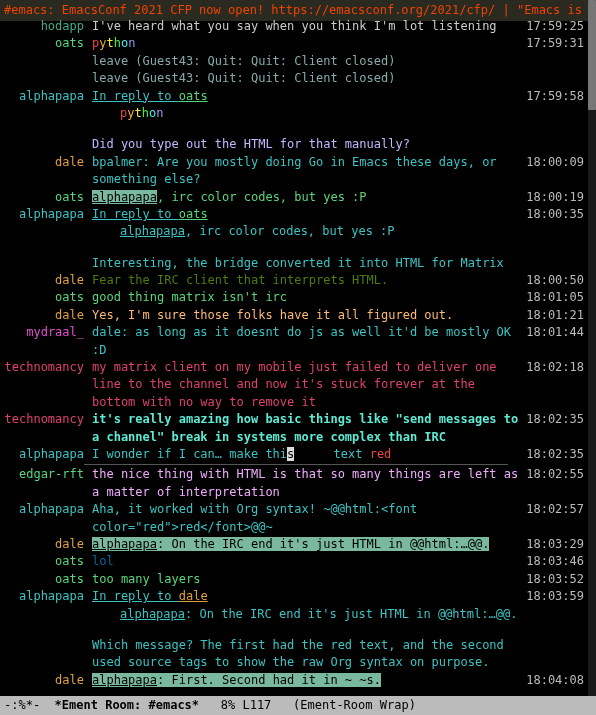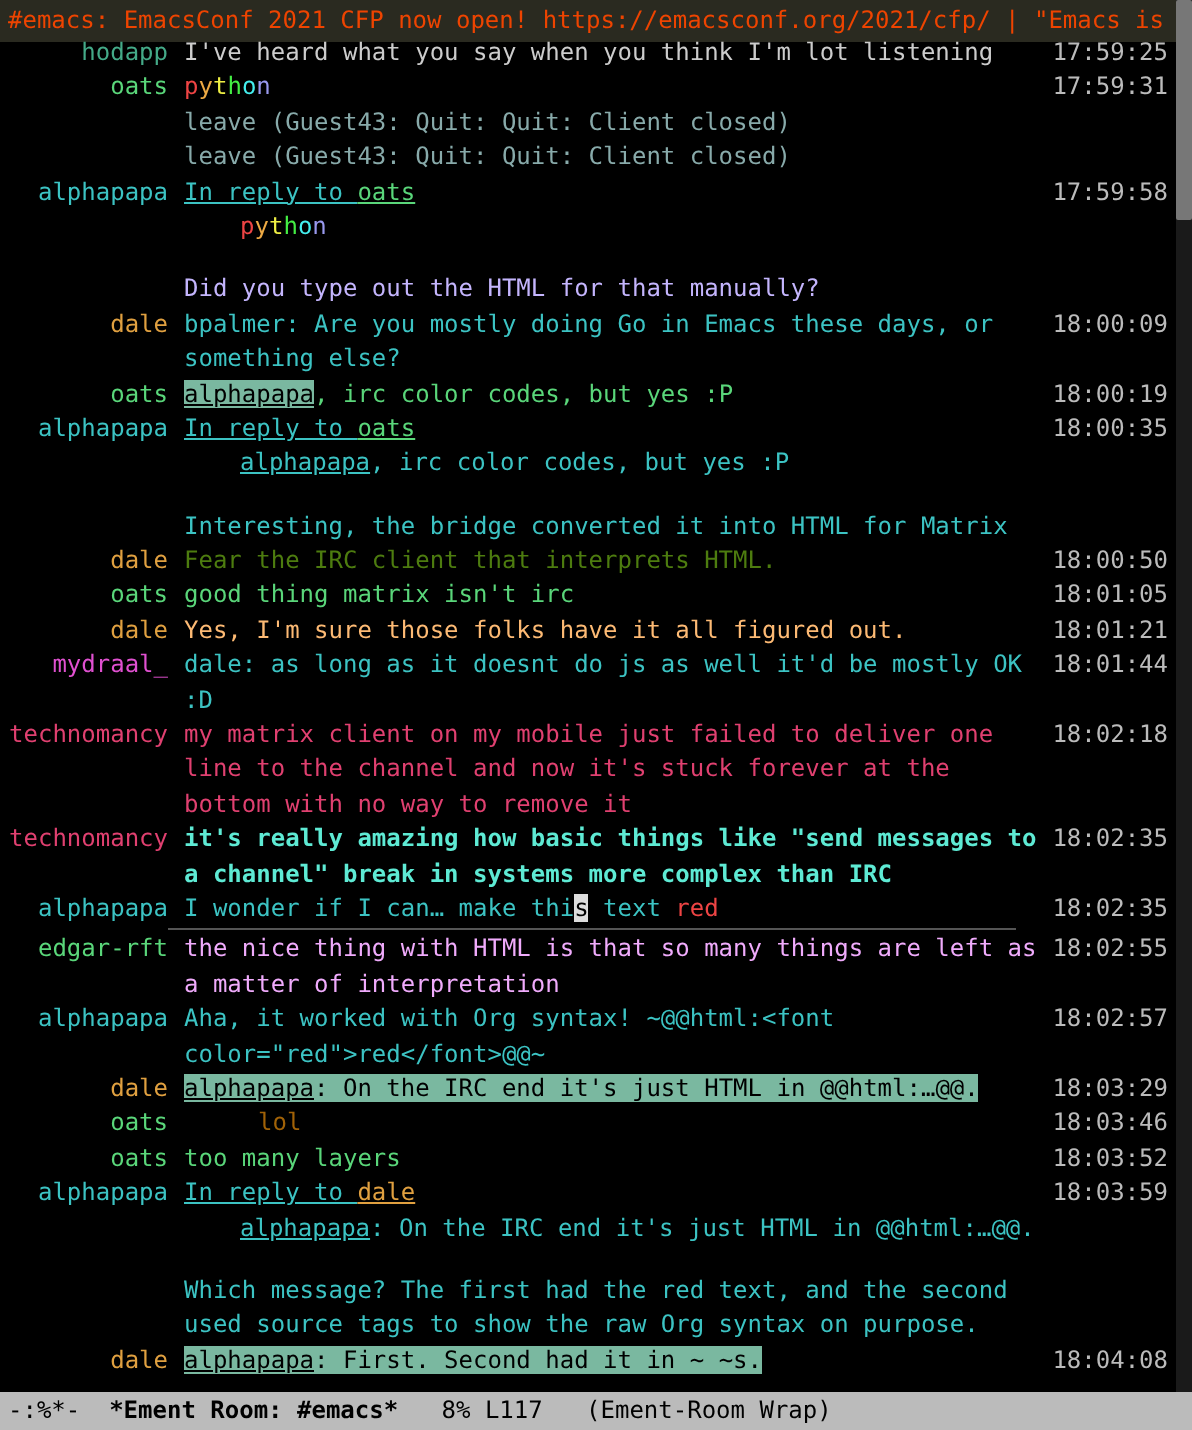--- a/index.html
+++ b/index.html
@@ -116,42 +116,42 @@
         <div class="body"><span style="color: rgb(224, 64, 112);">my matrix client on my mobile just failed to deliver one line to the channel and now it's stuck forever at the bottom with no way to remove it</span></div>
         <div class="ts">18:02:18</div>
       </div>
       <div class="row">
         <div class="gutter" style="color: rgb(224, 64, 112);">technomancy</div>
         <div class="body"><span style="color: #5eead4; font-weight: bold;">it's really amazing how basic things like "send messages to a channel" break in systems more complex than IRC</span></div>
         <div class="ts">18:02:35</div>
       </div>
       <div class="row">
         <div class="gutter" style="color: rgb(60, 195, 195);">alphapapa</div>
-        <div class="body"><span style="color: rgb(60, 195, 195);">I wonder if I can… make thi</span><span class="cursor">s</span><span style="color: rgb(60, 195, 195);"> text </span><span style="color: rgb(238, 68, 68);">red</span></div>
+        <div class="body"><span style="color: rgb(60, 195, 195);">I wonder if I can… make thi</span><span class="cursor">s</span><span style="color: rgb(60, 195, 195); margin-left: 32px;"> text </span><span style="color: rgb(238, 68, 68);">red</span></div>
         <div class="ts">18:02:35</div>
       </div>
       <div class="hr"></div>
       <div class="row">
         <div class="gutter" style="color: rgb(90, 214, 122);">edgar-rft</div>
         <div class="body"><span style="color: #f0abfc; margin-top: 15px;">the nice thing with HTML is that so many things are left as a matter of interpretation</span></div>
         <div class="ts">18:02:55</div>
       </div>
       <div class="row">
         <div class="gutter" style="color: rgb(60, 195, 195);">alphapapa</div>
         <div class="body"><span style="color: rgb(60, 195, 195);">Aha, it worked with Org syntax!  ~@@html:&lt;font color="red"&gt;red&lt;/font&gt;@@~</span></div>
         <div class="ts">18:02:57</div>
       </div>
       <div class="row">
         <div class="gutter" style="color: rgb(224, 160, 64);">dale</div>
         <div class="body"><span class="hl-alpha">alphapapa</span><span class="hl-alpha-nou">: On the IRC end it's just HTML in @@html:…@@.</span></div>
         <div class="ts">18:03:29</div>
       </div>
       <div class="row">
         <div class="gutter" style="color: rgb(90, 214, 122);">oats</div>
-        <div class="body"><span style="color: #a16207; margin-left: 37px;">lol</span></div>
+        <div class="body"><span style="color: #0369a1;">lol</span></div>
         <div class="ts">18:03:46</div>
       </div>
       <div class="row">
         <div class="gutter" style="color: rgb(90, 214, 122);">oats</div>
         <div class="body"><span style="color: rgb(90, 214, 122);">too many layers</span></div>
         <div class="ts">18:03:52</div>
       </div>
       <div class="row">
         <div class="gutter" style="color: rgb(60, 195, 195);">alphapapa</div>
         <div class="body"><span class="underline" style="color: rgb(60, 195, 195);">In reply to </span><span class="underline" style="color: rgb(224, 160, 64);">dale</span></div>

